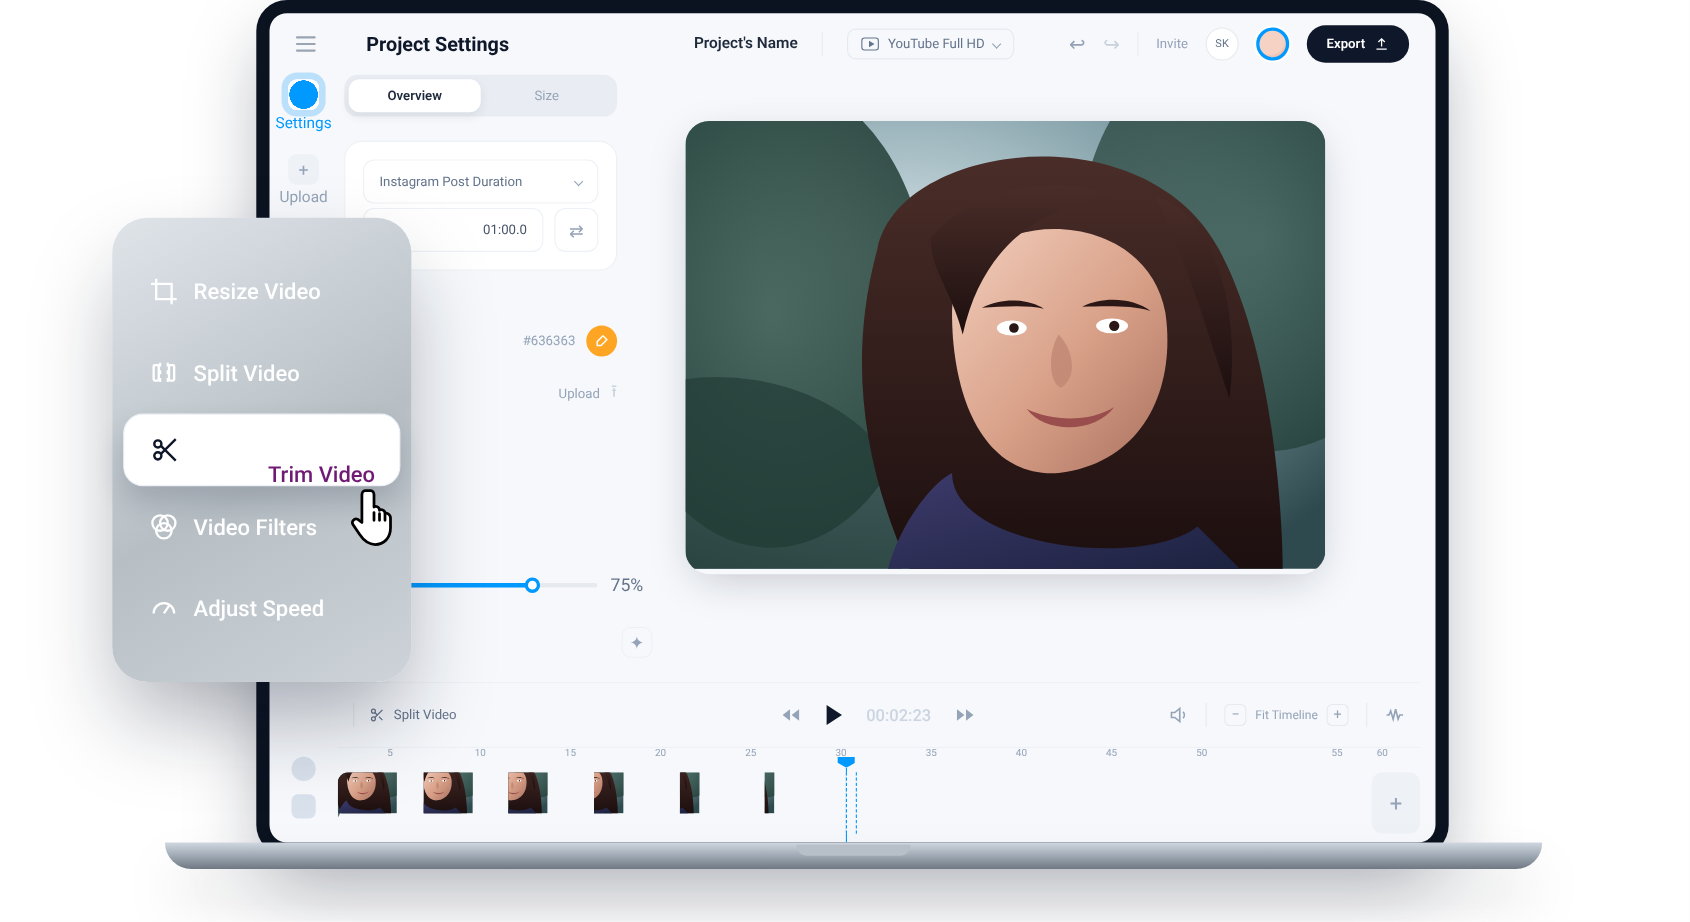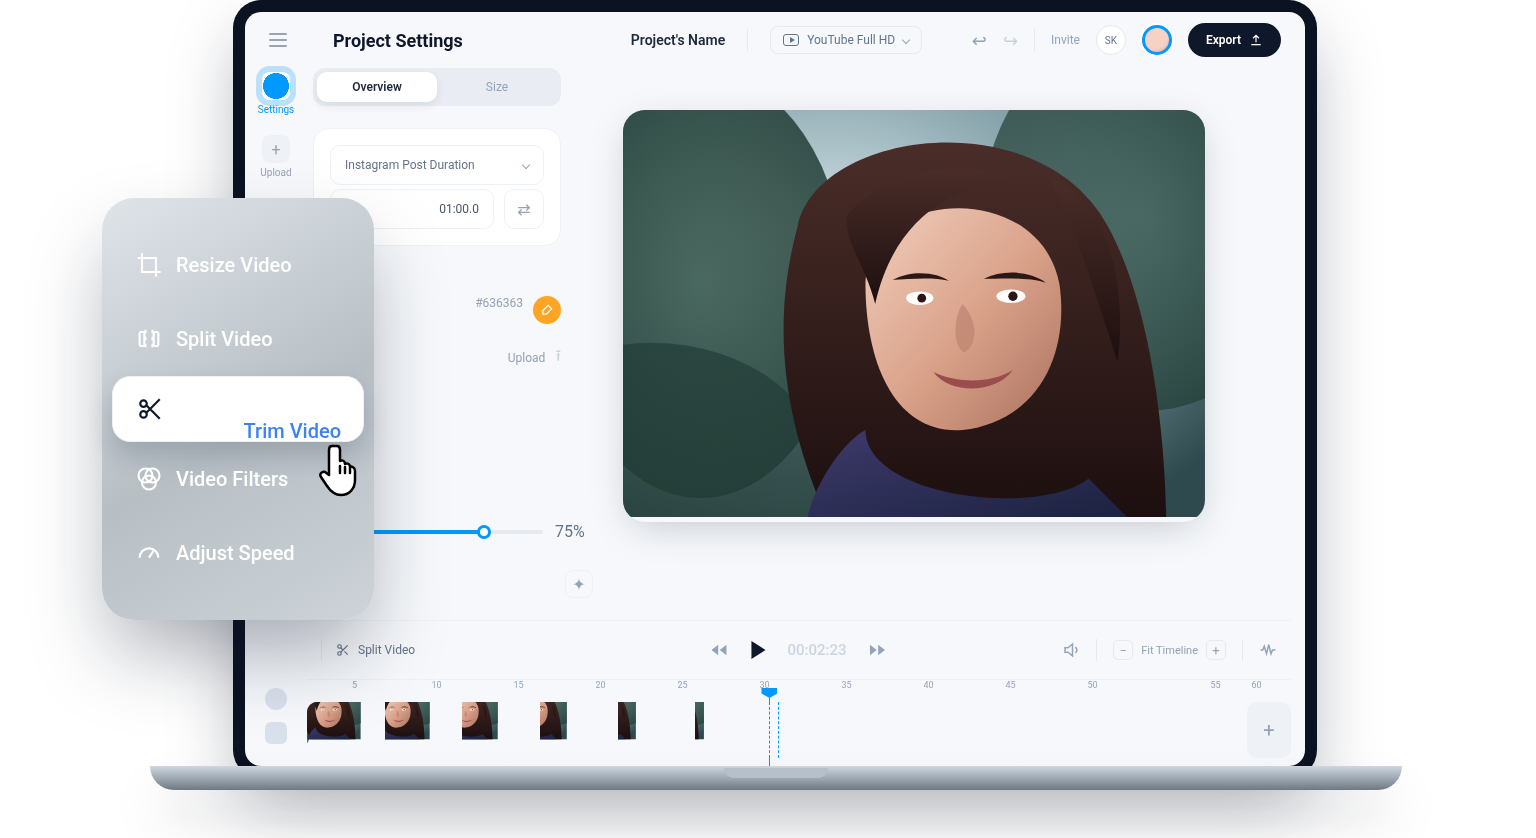--- a/index.html
+++ b/index.html
@@ -48,40 +48,40 @@
   .invite { font-size:12px; color:#94a3b8; cursor:pointer;}
   .sk-badge { width:30px; height:30px; border-radius:50%; background:#fff; border:1px solid #e6eaef; font-size:10px; color:#64748b; display:flex; align-items:center; justify-content:center;}
   .avatar { width:30px; height:30px; border-radius:50%; background:radial-gradient(circle at 40% 35%, #f6d2c4 0 60%, #d79b87 100%); border:3px solid #09f; box-shadow:0 0 0 2px #fff;}
   .export-btn { background:#0f172a; color:#fff; font-size:12px; font-weight:600; padding:10px 18px; border-radius:22px; display:flex; align-items:center; gap:8px; cursor:pointer;}
 
   
   .rail { position:absolute; left:0; top:56px; bottom:0; width:62px; display:flex; flex-direction:column; align-items:center; gap:20px; padding-top:4px;}
   .rail-item { display:flex; flex-direction:column; align-items:center; gap:4px; cursor:pointer;}
   .rail-ico { width:28px; height:28px; border-radius:8px; background:#eef2f7; color:#94a3b8; display:flex; align-items:center; justify-content:center;}
   .rail-ico.active { background:radial-gradient(circle,#09f 0 65%,#fff 66%); box-shadow:0 0 0 6px rgba(9,153,255,.25);}
-  .rail-lbl { font-size:10px; color:#94a3b8;}
+  .rail-lbl { font-size:14px; color:#94a3b8;}
   .rail-lbl.active { color:#09f;}
 
   .rail-bottom { position:absolute; bottom:22px; left:0; width:62px; display:flex; flex-direction:column; align-items:center; gap:12px;}
   .rail-bottom .ico { width:22px; height:22px; background:#d9e1ec; border-radius:6px;}
   .rail-bottom .ico.round { border-radius:50%;}
 
   
   .panel { position:absolute; left:62px; top:56px; width:302px; padding:0 8px 0 0;}
   .seg { width:248px; height:38px; background:#e9edf3; border-radius:12px; display:flex; align-items:center; padding:4px; margin-left:6px;}
   .seg .tab { flex:1; height:100%; border-radius:10px; font-size:12px; color:#94a3b8; display:flex; align-items:center; justify-content:center; cursor:pointer;}
   .seg .tab.active { background:#fff; color:#1e293b; font-weight:600; box-shadow:0 4px 10px rgba(15,23,42,.08);}
 
   .card { width:248px; margin:22px 0 0 6px; border:1px solid #edf1f6; border-radius:16px; padding:16px; background:#fff; display:flex; flex-direction:column; gap:4px;}
   .sel { height:40px; border:1px solid #edf1f6; border-radius:10px; padding:0 14px; display:flex; align-items:center; justify-content:space-between; font-size:12px; color:#64748b; cursor:pointer;}
   .row { display:flex; gap:10px;}
   .inp { flex:1; height:40px; border:1px solid #edf1f6; border-radius:10px; padding:0 14px; display:flex; align-items:center; justify-content:flex-end; font-size:12px; color:#475569;}
   .sq { width:40px; height:40px; border:1px solid #edf1f6; border-radius:10px; display:flex; align-items:center; justify-content:center; cursor:pointer; color:#94a3b8;}
 
-  .hex-row { display:flex; align-items:flex-start; justify-content:flex-end; gap:10px; margin:50px 0 0 44px; width:210px;}
+  .hex-row { display:flex; align-items:center; justify-content:flex-end; gap:10px; margin:50px 0 0 44px; width:210px;}
   .hex-val { font-size:12px; color:#94a3b8;}
   .hex-ico { width:28px; height:28px; border-radius:50%; background:#ffa524; display:flex; align-items:center; justify-content:center; color:#fff; cursor:pointer;}
   .upload-row { display:flex; align-items:center; justify-content:flex-end; gap:10px; margin:20px 0 0 44px; width:210px;}
   .upload-lbl { font-size:12px; color:#94a3b8;}
   .dl-ico { color:#cbd5e1; font-size:16px;}
 
   .slider-row { position:absolute; left:62px; top:510px; width:300px; display:flex; align-items:center; gap:12px;}
   .track { position:relative; height:4px; background:#e6eaef; border-radius:3px; flex:1;}
   .prog { position:absolute; left:0; top:0; bottom:0; width:75%; background:#09f; border-radius:3px;}
   .thumb { position:absolute; left:75%; top:50%; width:14px; height:14px; border-radius:50%; background:#fff; border:3px solid #09f; transform:translate(-50%,-50%);}
@@ -123,21 +123,21 @@
   .tool-menu {
     position:absolute; left:102px; top:198px; width:272px;
     background:linear-gradient(150deg,#dfe4e9,#b7bfc5 55%,#cdd3d8);
     border-radius:32px; padding:30px 0;
     box-shadow:0 40px 80px -10px rgba(15,23,42,.35);
   }
   .tool-item { height:74px; display:flex; align-items:center; gap:12px; padding:0 32px; color:#fff; cursor:pointer;}
   .tool-item .lbl { font-size:20px; font-weight:500;}
   .tool-ico { width:30px; display:flex; align-items:center; justify-content:center;}
   .tool-item.sel { background:#fff; color:#0f172a; border-radius:18px; margin:0 10px; box-shadow:0 14px 26px rgba(15,23,42,.18); height:66px; padding:0 22px;}
-  .tool-item.sel .lbl { color:#3b82f6;margin-top:44px;}
+  .tool-item.sel .lbl { color:#701a75;margin-top:44px;}
 
   .cursor-hand { position:absolute; left:318px; top:440px; pointer-events:none;}
 
   .vl { width:1px; height:22px; background:#e6eaef;}
 </style>
 </head>
 <body>
 
 <svg width="0" height="0" style="position:absolute">
   <defs>

